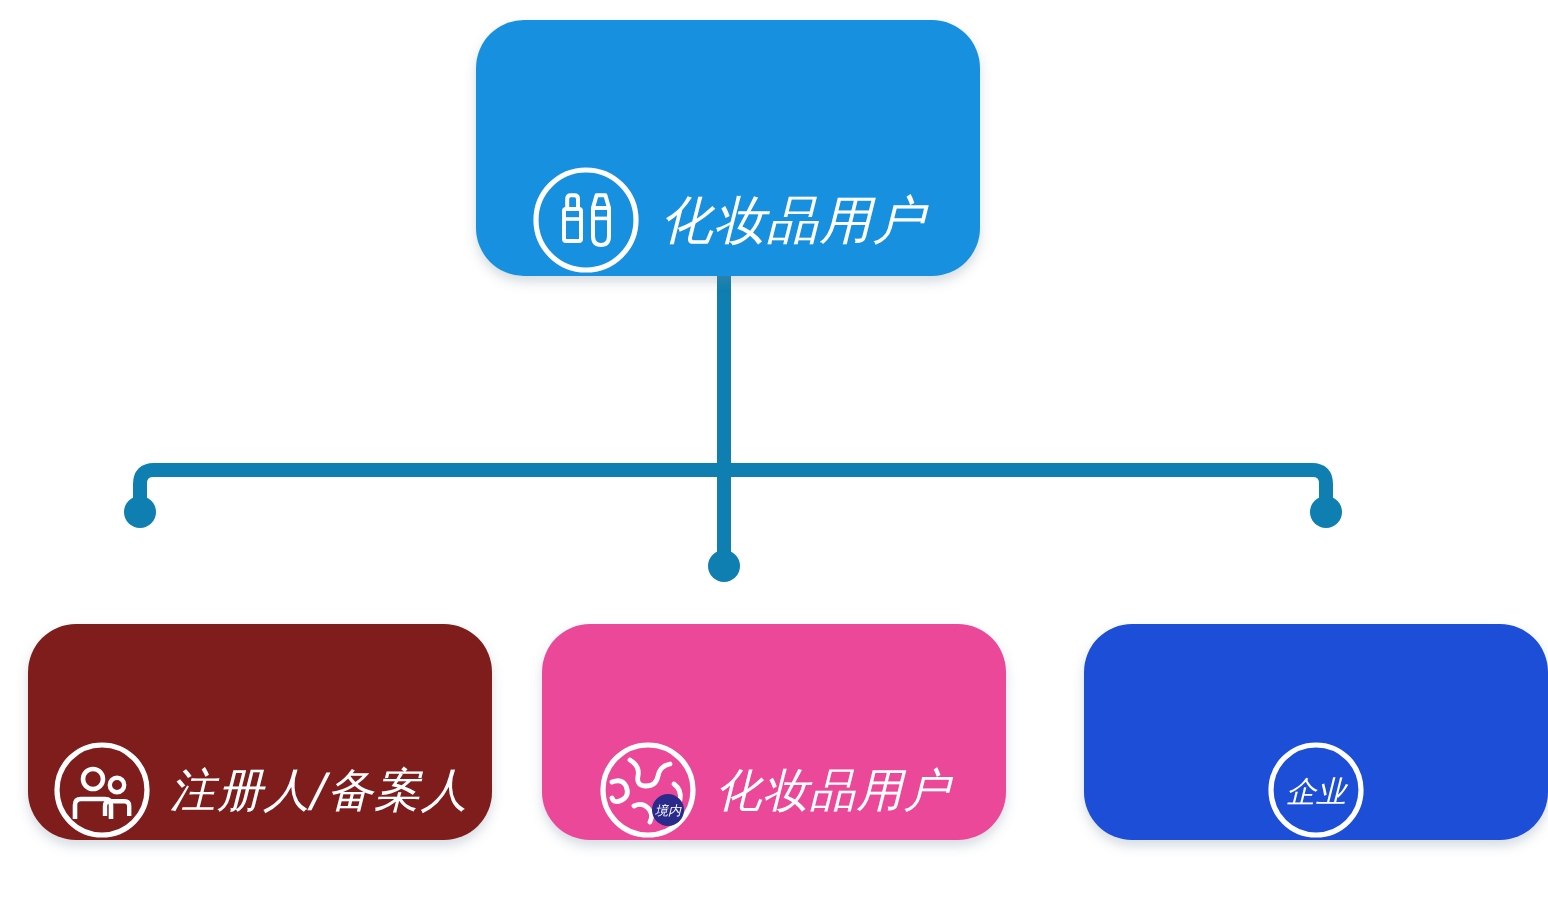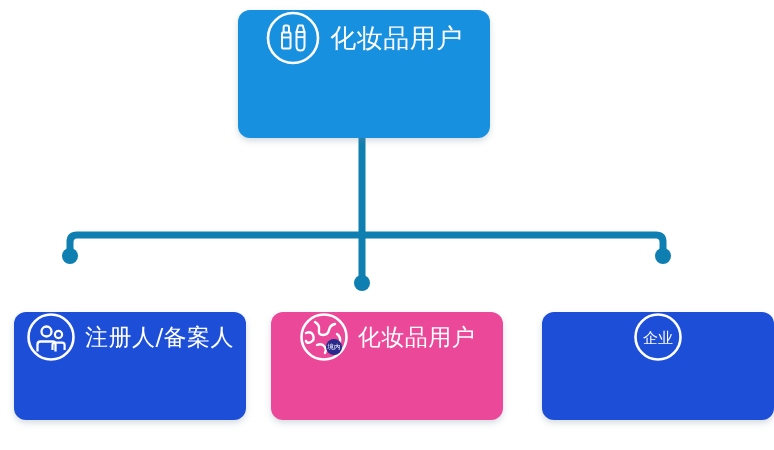--- a/index.html
+++ b/index.html
@@ -29,26 +29,27 @@
     left: 0;
     top: 0;
     width: 774px;
     height: 450px;
     pointer-events: none;
   }
 
   
   .node {
     position: absolute;
-    border-radius: 12px;
+    border-radius: 24px;
     box-sizing: border-box;
     display: flex;
-    align-items: flex-start;
+    align-items: flex-end;
     justify-content: center;
     box-shadow: 0 3px 6px rgba(120,140,160,0.30);
+    font-style: italic;
   }
 
   .node-inner {
     display: flex;
     align-items: center;
     justify-content: center;
     gap: 9px;
   }
 
   .node-icon {
@@ -119,21 +120,21 @@
 
           <path d="M31.5,22 L39.5,22 L39.5,36 Q39.5,40.5 35.5,40.5 Q31.5,40.5 31.5,36 Z" fill="none" stroke="#ffffff" stroke-width="2" stroke-linejoin="round"></path>
           <path d="M31.5,22 L33.3,15.6 L37.7,15.6 L39.5,22 Z" fill="none" stroke="#ffffff" stroke-width="2" stroke-linejoin="round"></path>
           <line x1="31.5" y1="27.2" x2="39.5" y2="27.2" stroke="#ffffff" stroke-width="1.8"></line>
         </svg>
       </span>
       <span class="node-label">化妆品用户</span>
     </div>
   </div>
 
-  <div class="node node-child" id="node-registrant" style="background:#1d4ed8;">
+  <div class="node node-child" id="node-registrant" style="background:#7f1d1d;">
     <div class="node-inner">
       <span class="node-icon">
         <svg width="50" height="50" viewBox="0 0 50 50">
           <circle cx="25" cy="25" r="22.5" fill="none" stroke="#ffffff" stroke-width="2.6"></circle>
 
           <circle cx="20.5" cy="19.5" r="5" fill="none" stroke="#ffffff" stroke-width="2.3"></circle>
           <path d="M11.5,39.5 L11.5,32.5 Q11.5,29.5 14.5,29.5 L26.5,29.5 Q29.5,29.5 29.5,32.5 L29.5,39.5" fill="none" stroke="#ffffff" stroke-width="2.3" stroke-linejoin="round"></path>
 
           <circle cx="32.5" cy="22.5" r="3.6" fill="none" stroke="#ffffff" stroke-width="2.2"></circle>
           <path d="M26.5,38 L26.5,33 Q26.5,30.6 28.9,30.6 L36.2,30.6 Q38.6,30.6 38.6,33 L38.6,38" fill="none" stroke="#ffffff" stroke-width="2.2" stroke-linejoin="round"></path>

